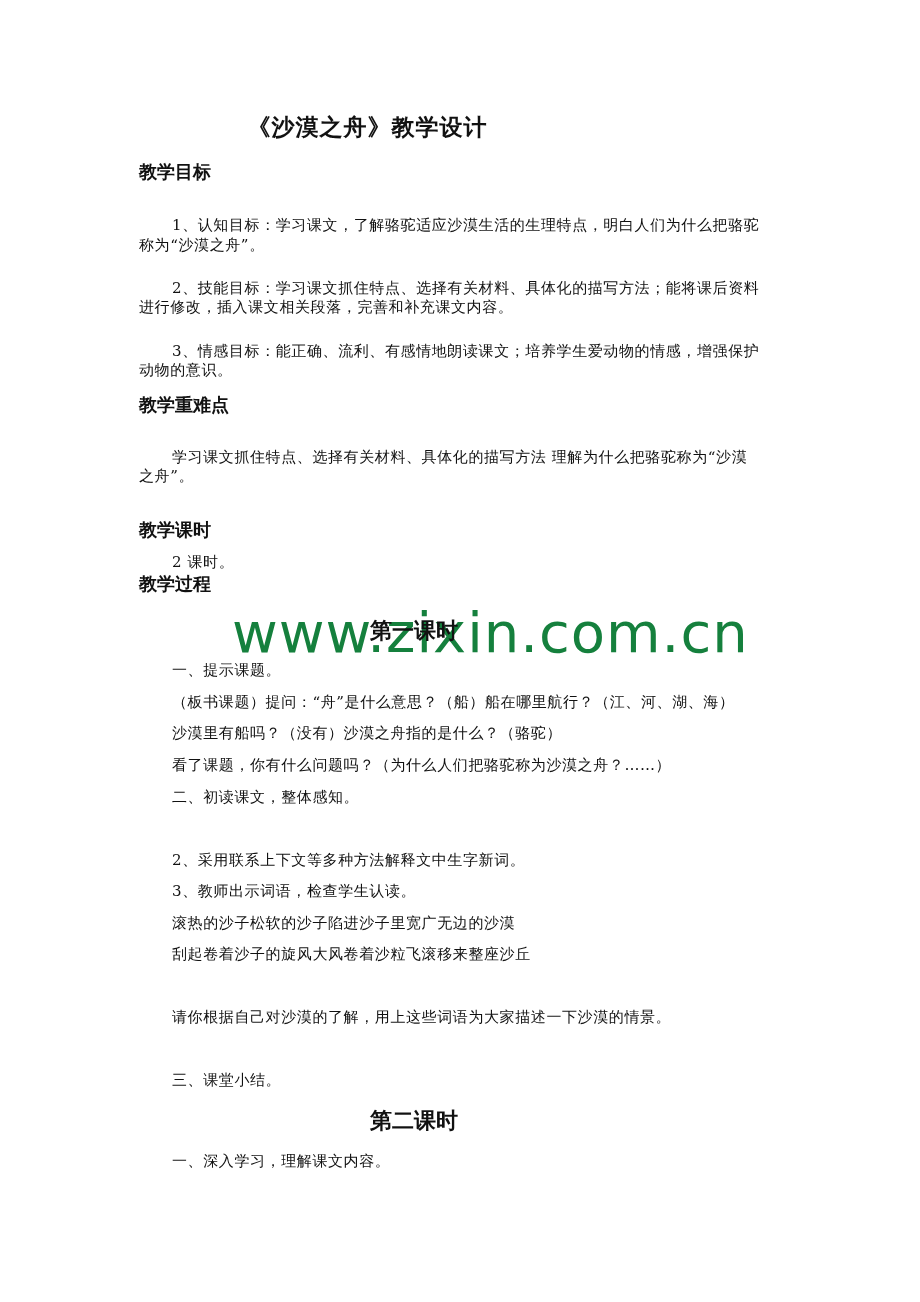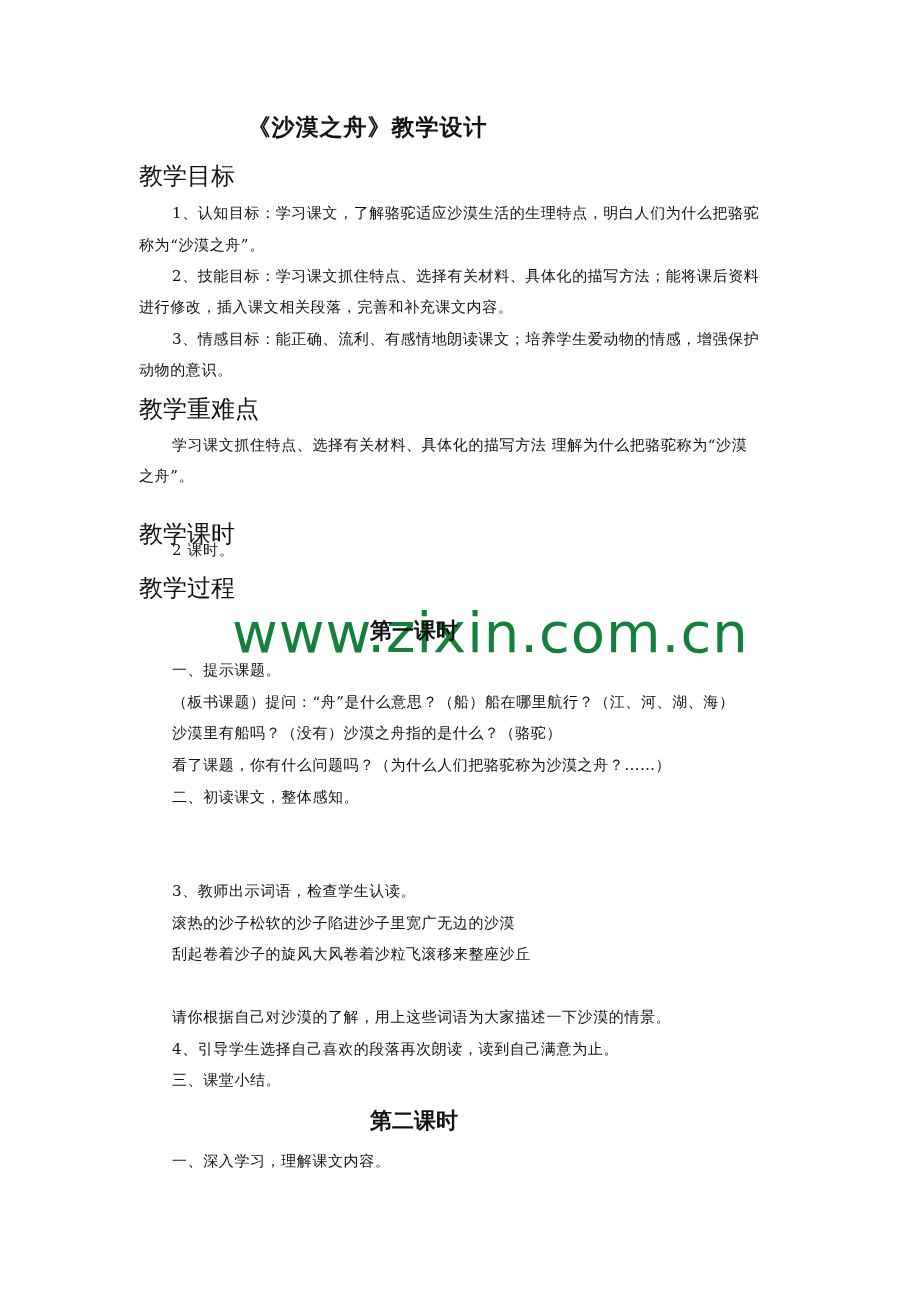--- a/index.html
+++ b/index.html
@@ -3,25 +3,25 @@
 <meta charset="utf-8">
 <style>
   html, body { margin: 0; padding: 0; background: #ffffff; }
   body { width: 920px; height: 1302px; position: relative; overflow: hidden;
          font-family: "DejaVu Serif", "Liberation Serif", serif; color: #111; }
   .page { position: absolute; left: 0; top: 0; width: 920px; height: 1302px; }
   .title { position: absolute; left: 0; width: 735px; top: 112px; text-align: center;
            font-family: "DejaVu Sans", "Liberation Sans", sans-serif; font-weight: bold;
            font-size: 23px; letter-spacing: 1px; }
   .h2 { position: absolute; left: 139px; font-family: "DejaVu Sans", "Liberation Sans", sans-serif;
-        font-weight: normal; font-size: 24px; }
+        font-weight: bold; font-size: 18px; }
   .h-center { position: absolute; left: 0; width: 828px; text-align: center;
               font-family: "DejaVu Sans", "Liberation Sans", sans-serif; font-weight: bold; font-size: 22px; }
   .p { position: absolute; font-size: 15px; white-space: nowrap; letter-spacing: 0.6px; }
-  .ind { left: 172px; }
+  .ind { left: 172px; margin-top: 12px; }
   .noind { left: 139px; }
   .body2 { left: 172px; }
   .watermark { position: absolute; left: 232px; top: 600px; font-family: "DejaVu Sans", "Liberation Sans", sans-serif;
                font-size: 56px; color: #15803d; letter-spacing: 1px; z-index: 0; }
   .fg { z-index: 1; }
 </style>
 </head>
 <body>
 
 <div class="page">
@@ -47,23 +47,23 @@
 
   <div class="h2 fg" style="top:572px">教学过程</div>
 
   <div class="h-center fg" style="top:616px">第一课时</div>
 
   <div class="p body2 fg" style="top:661px">一、提示课题。</div>
   <div class="p body2 fg" style="top:693px">（板书课题）提问：“舟”是什么意思？（船）船在哪里航行？（江、河、湖、海）</div>
   <div class="p body2 fg" style="top:724px">沙漠里有船吗？（没有）沙漠之舟指的是什么？（骆驼）</div>
   <div class="p body2 fg" style="top:756px">看了课题，你有什么问题吗？（为什么人们把骆驼称为沙漠之舟？……）</div>
   <div class="p body2 fg" style="top:788px">二、初读课文，整体感知。</div>
+  <div class="p body2 fg" style="top:851px">2、采用联系上下文等多种方法解释文中生字新词。</div>
   <div class="p body2 fg" style="top:882px">3、教师出示词语，检查学生认读。</div>
   <div class="p body2 fg" style="top:914px">滚热的沙子松软的沙子陷进沙子里宽广无边的沙漠</div>
   <div class="p body2 fg" style="top:945px">刮起卷着沙子的旋风大风卷着沙粒飞滚移来整座沙丘</div>
   <div class="p body2 fg" style="top:1008px">请你根据自己对沙漠的了解，用上这些词语为大家描述一下沙漠的情景。</div>
-  <div class="p body2 fg" style="top:1040px">4、引导学生选择自己喜欢的段落再次朗读，读到自己满意为止。</div>
   <div class="p body2 fg" style="top:1071px">三、课堂小结。</div>
 
   <div class="h-center fg" style="top:1106px">第二课时</div>
   <div class="p body2 fg" style="top:1152px">一、深入学习，理解课文内容。</div>
 
 </div>
 
 </body></html>

